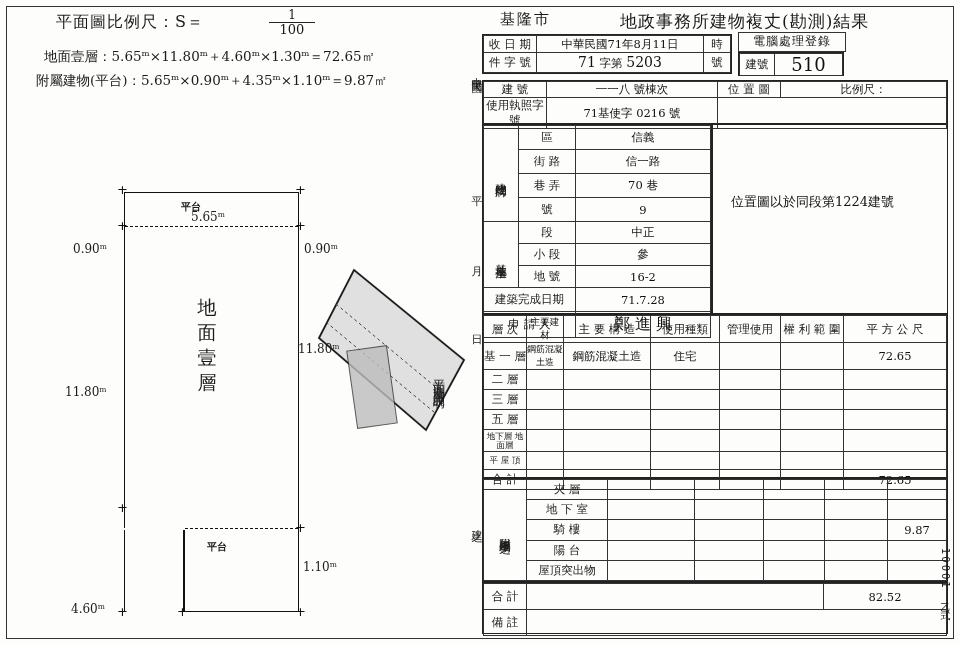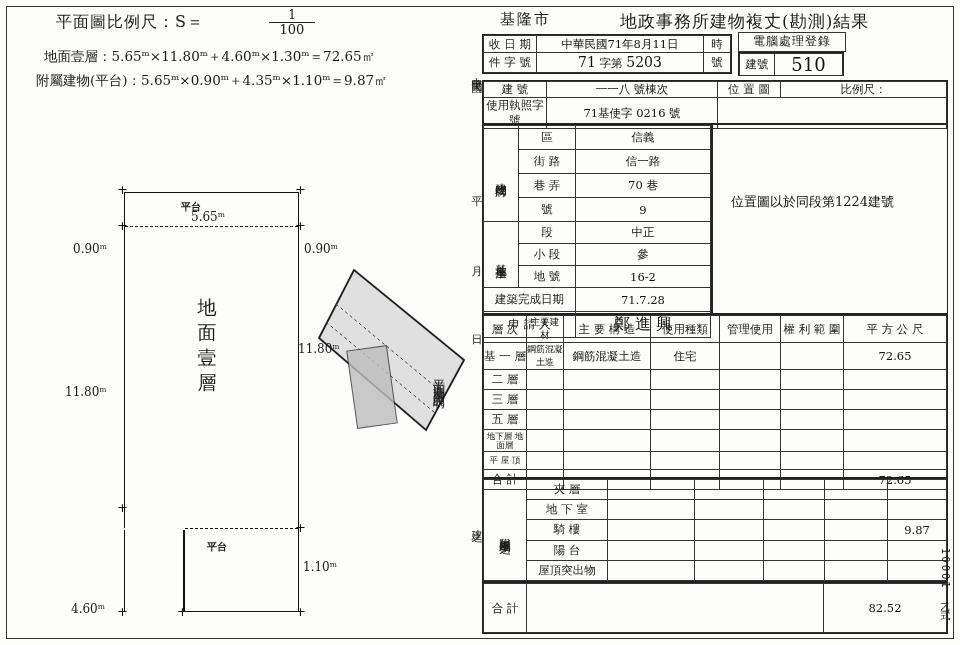--- a/index.html
+++ b/index.html
@@ -355,19 +355,23 @@
     </div>
 
     <div class="box" style="left:12px;top:574px;width:466px;height:52px;">
       <table class="tbl">
         <tbody>
             <tr style="height:26px;">
           <td style="width:42px;">合   計</td>
           <td style="width:296px;"></td>
           <td class="hw">82.52</td>
         </tr>
+        <tr style="height:26px;">
+          <td>備        註</td>
+          <td colspan="2"></td>
+        </tr>
       </tbody>
         </table>
     </div>
 
     <div class="vnum" style="left:468px;top:540px;height:78px;font-size:10px;">10001 乙 式</div>
   </div>
 </div>
 
 </body></html>

